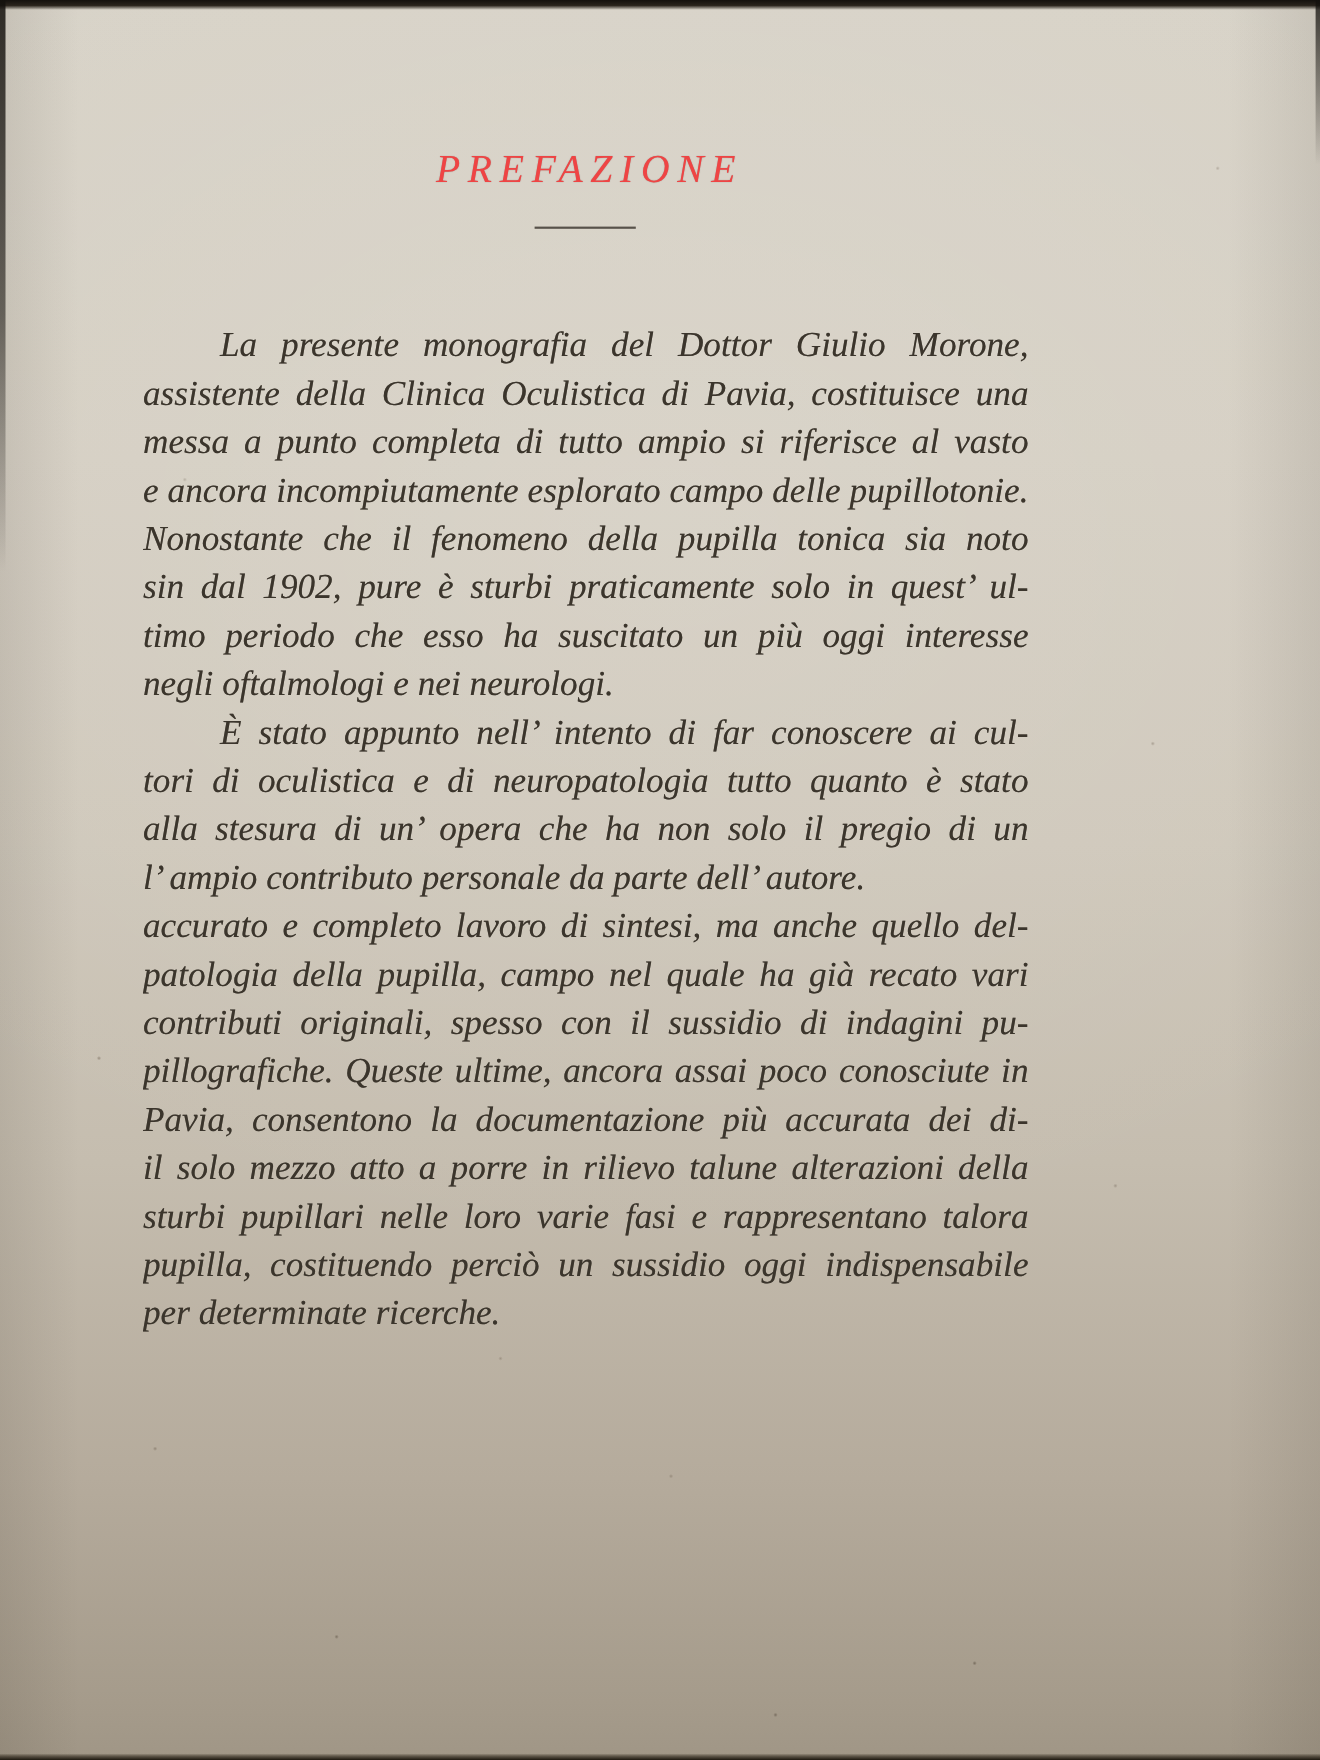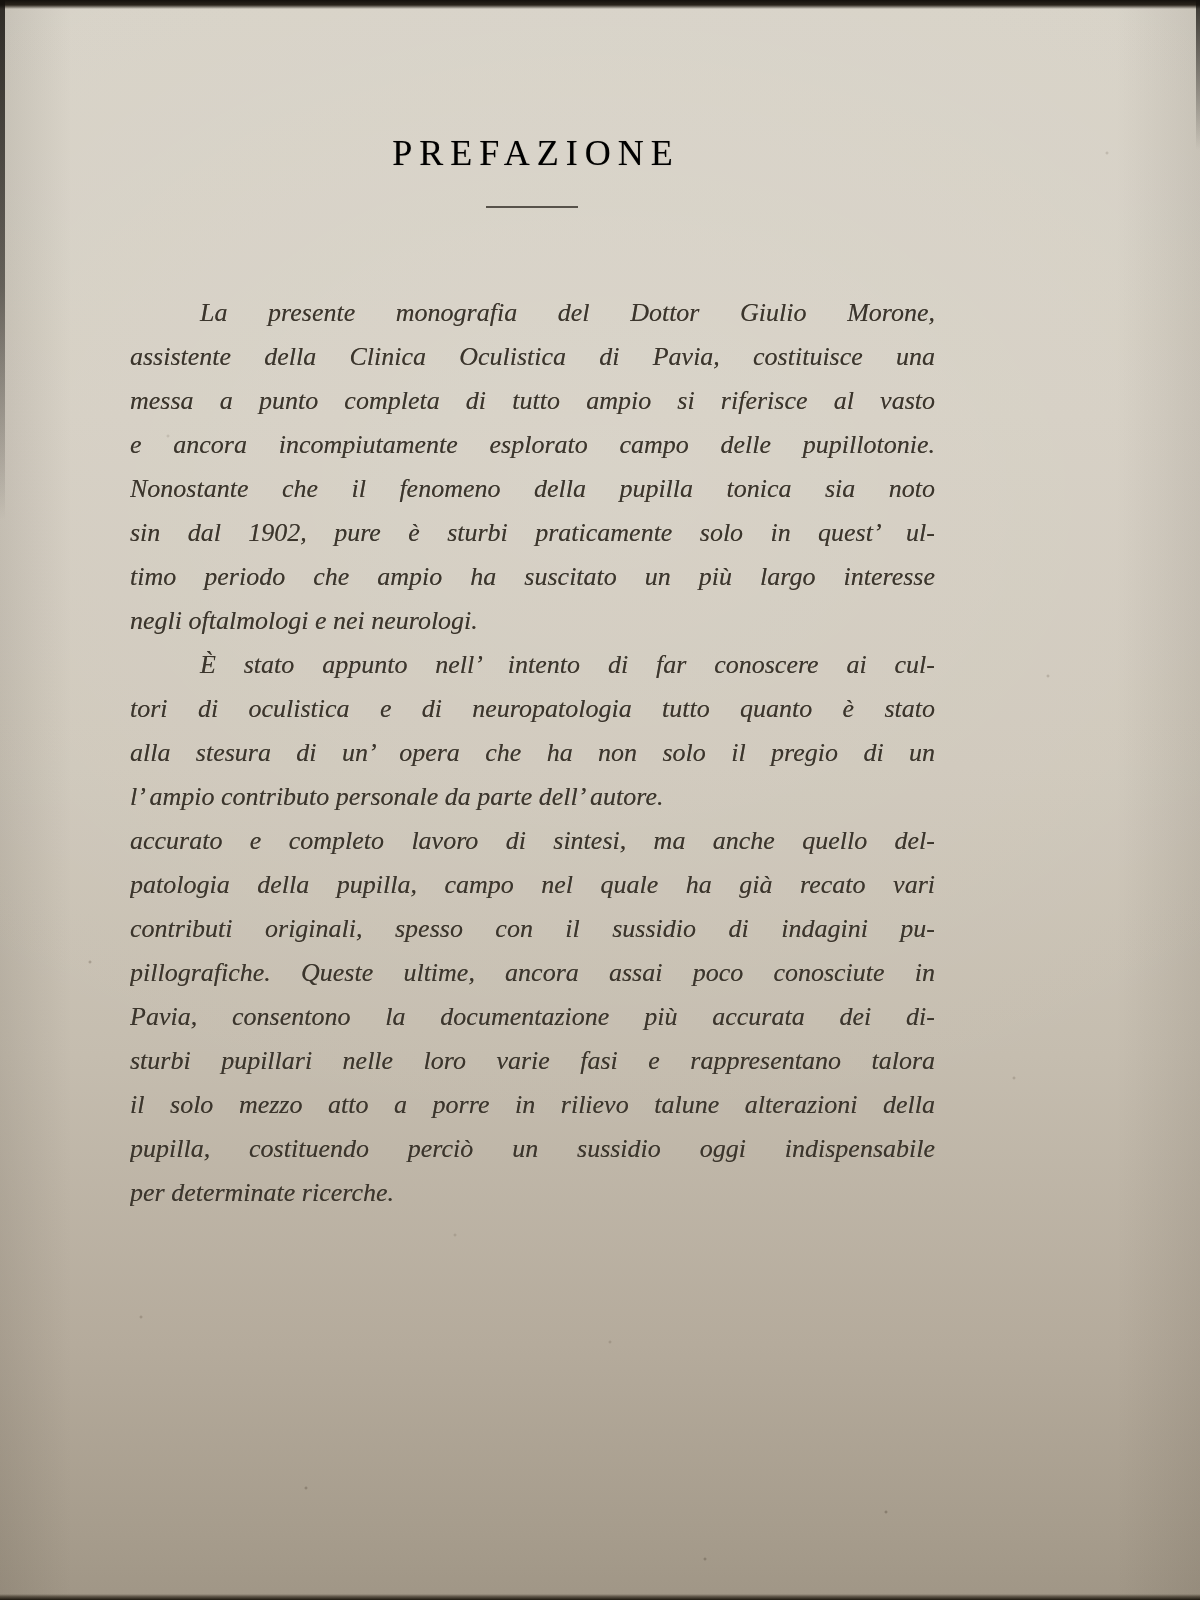--- a/index.html
+++ b/index.html
@@ -52,35 +52,36 @@
     background-repeat: no-repeat;
   }
 
   .page-title {
     position: absolute;
     top: 132px; left: 130px; width: 805px;
     text-align: center;
     font-size: 36px;
     letter-spacing: 7px;
     text-indent: 7px; 
-    color: #000000;
+    color: #ef4444;
     text-shadow: 0 0 1px rgba(62,58,51,0.4);
+    font-style: italic;
   }
 
   .title-rule {
     position: absolute;
     top: 206px; left: 486px; width: 92px;
     border-top: 2px solid #57524a;
   }
 
   .body-text {
     position: absolute;
     top: 291px; left: 130px; width: 805px;
     font-style: italic;
-    font-size: 26px;
+    font-size: 32px;
     line-height: 44px;
     color: #3b352c;
     text-shadow: 0 0 0.5px rgba(59,53,44,0.55);
   }
 
   .line {
     height: 44px;
     overflow: hidden;
     text-align: justify;
     text-align-last: justify;
@@ -101,33 +102,33 @@
 <div class="title-rule"></div>
 
 <div class="body-text">
   <div>
     <div class="line indent">La presente monografia del Dottor Giulio Morone,</div>
     <div class="line">assistente della Clinica Oculistica di Pavia, costituisce una</div>
     <div class="line">messa a punto completa di tutto ampio si riferisce al vasto</div>
     <div class="line">e ancora incompiutamente esplorato campo delle pupillotonie.</div>
     <div class="line">Nonostante che il fenomeno della pupilla tonica sia noto</div>
     <div class="line">sin dal 1902, pure è sturbi praticamente solo in quest’ ul-</div>
-    <div class="line">timo periodo che ampio ha suscitato un più largo interesse</div>
+    <div class="line">timo periodo che esso ha suscitato un più oggi interesse</div>
     <div class="line last">negli oftalmologi e nei neurologi.</div>
   </div>
   <div>
     <div class="line indent">È stato appunto nell’ intento di far conoscere ai cul-</div>
     <div class="line">tori di oculistica e di neuropatologia tutto quanto è stato</div>
     <div class="line">alla stesura di un’ opera che ha non solo il pregio di un</div>
     <div class="line last">l’ ampio contributo personale da parte dell’ autore.</div>
     <div class="line">accurato e completo lavoro di sintesi, ma anche quello del-</div>
   </div>
   <div>
     <div class="line">patologia della pupilla, campo nel quale ha già recato vari</div>
     <div class="line">contributi originali, spesso con il sussidio di indagini pu-</div>
     <div class="line">pillografiche. Queste ultime, ancora assai poco conosciute in</div>
     <div class="line">Pavia, consentono la documentazione più accurata dei di-</div>
+    <div class="line">il solo mezzo atto a porre in rilievo talune alterazioni della</div>
     <div class="line">sturbi pupillari nelle loro varie fasi e rappresentano talora</div>
-    <div class="line">il solo mezzo atto a porre in rilievo talune alterazioni della</div>
     <div class="line">pupilla, costituendo perciò un sussidio oggi indispensabile</div>
     <div class="line last">per determinate ricerche.</div>
   </div>
 </div>
 
 </body></html>

